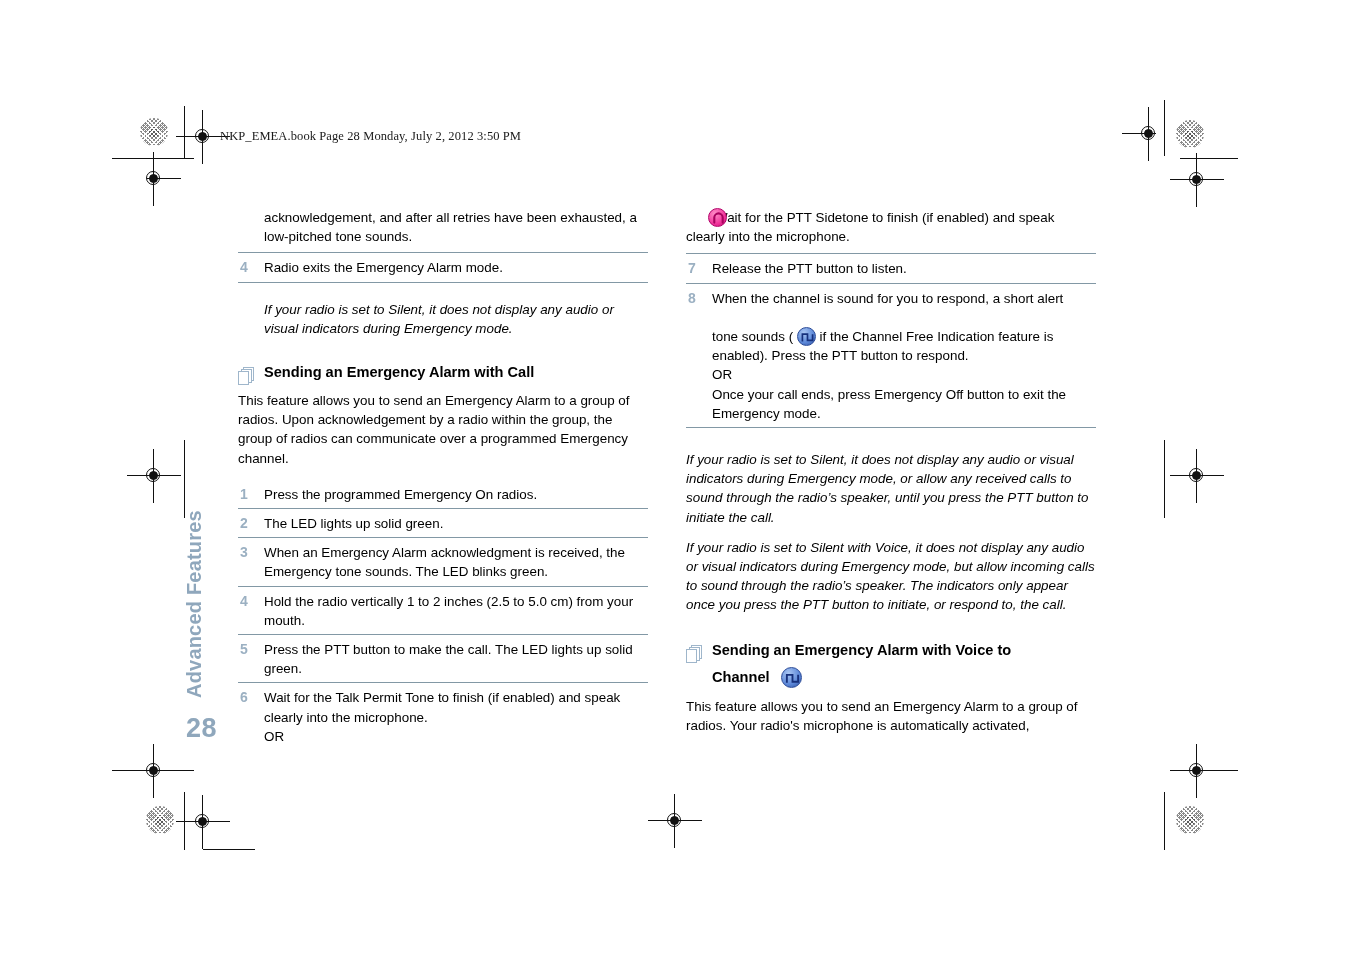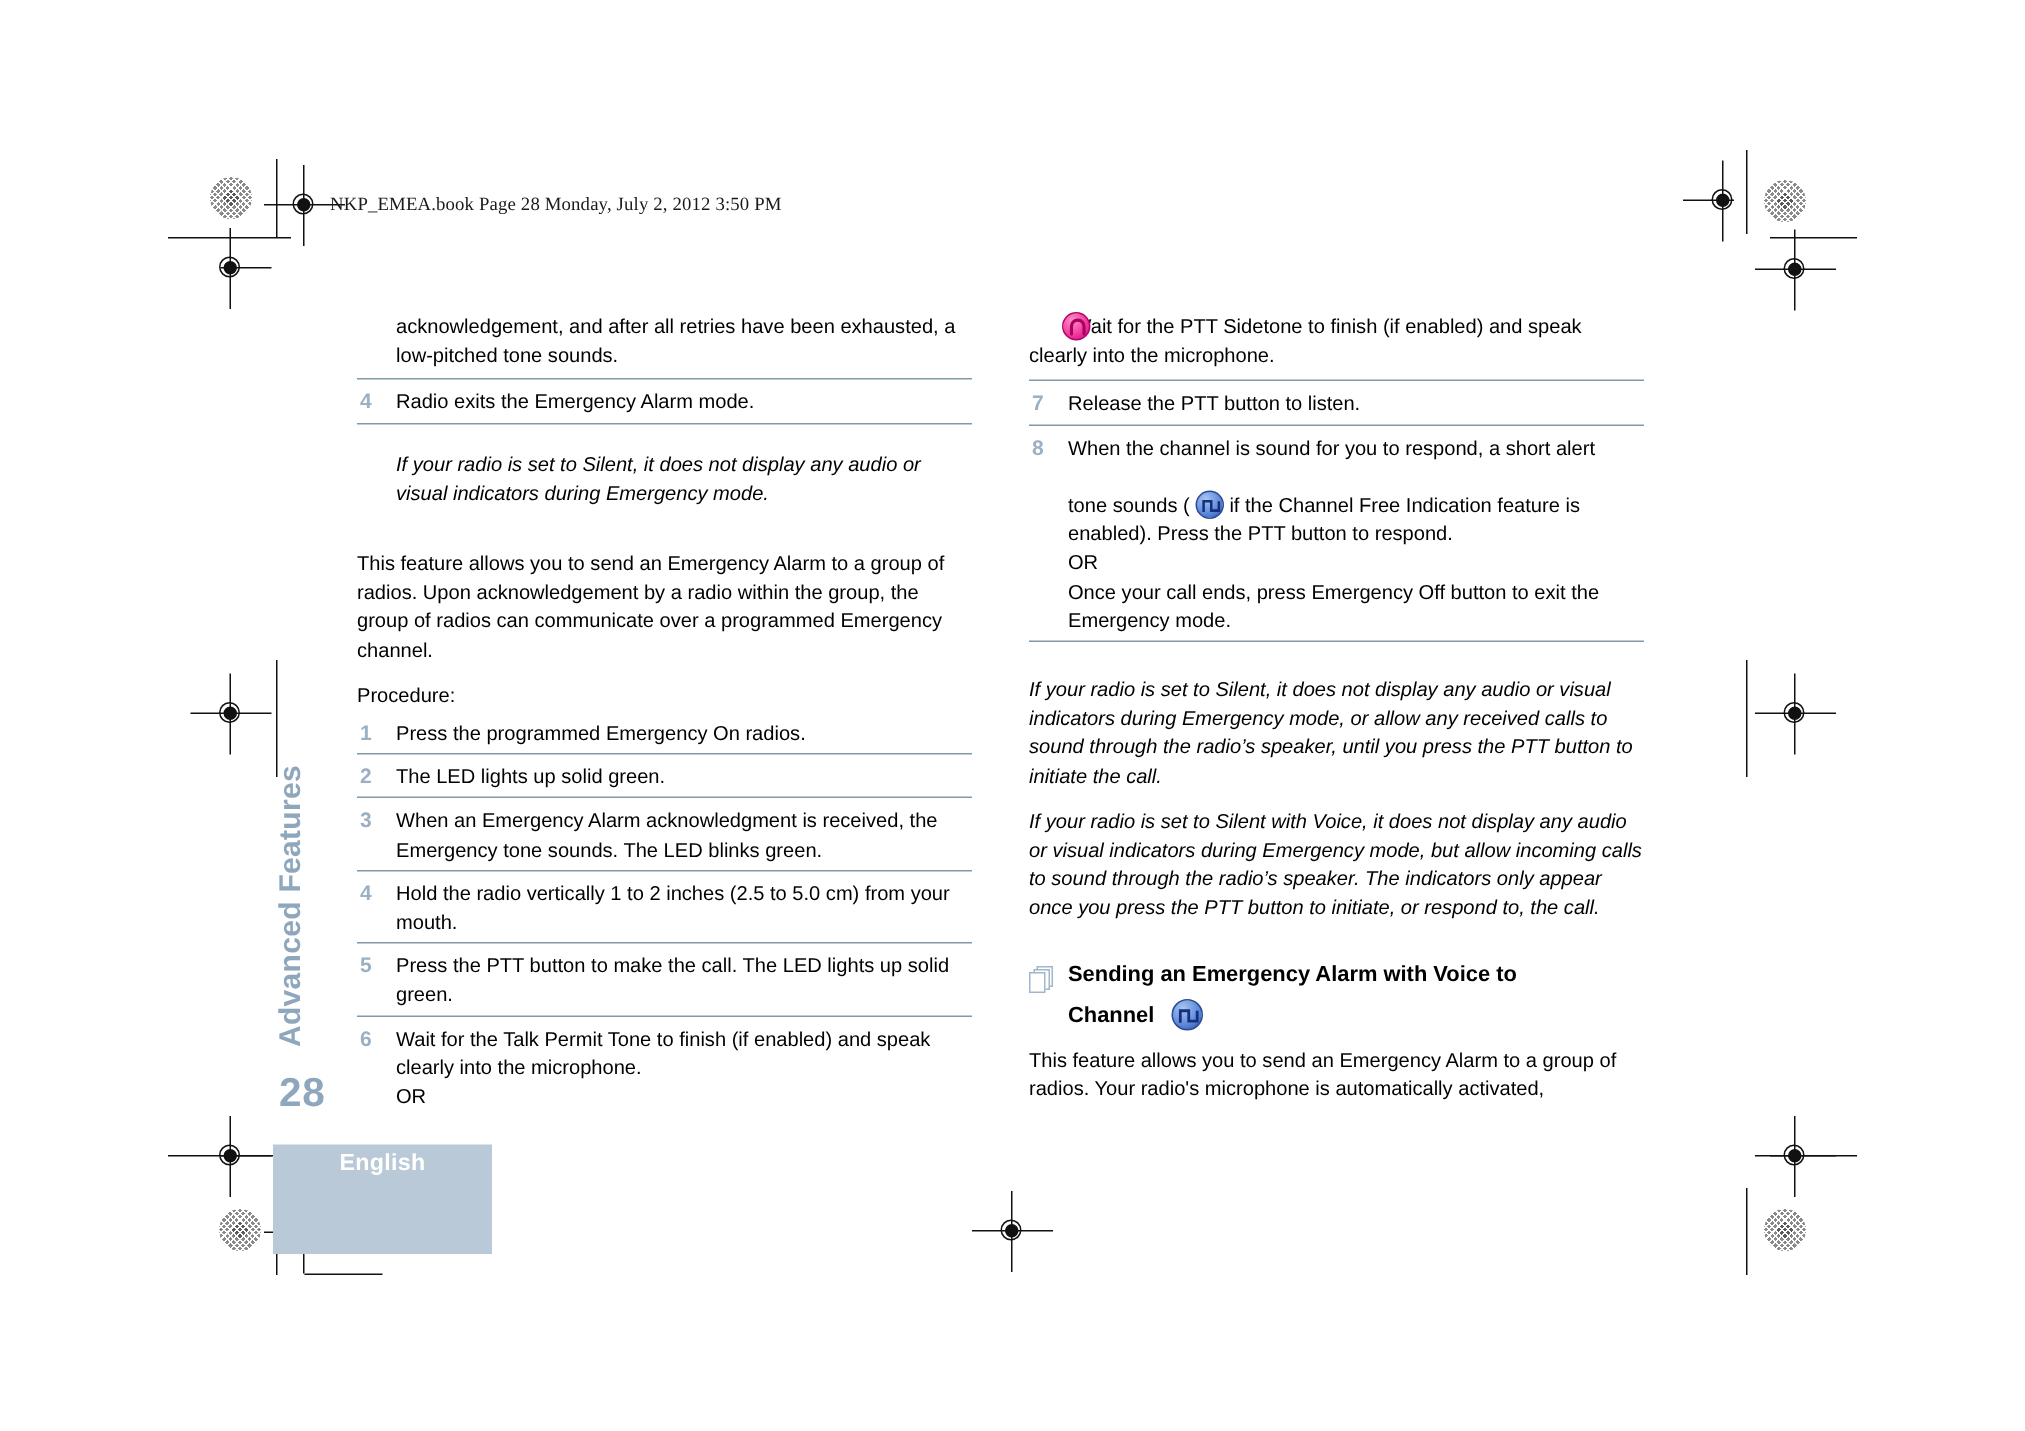--- a/index.html
+++ b/index.html
@@ -342,50 +342,52 @@
       <div class="ring2"></div>
   </div>
   <div class="trim" style="left:1180px; top:770px; width:58px; height:1.3px;"></div>
   <div class="dot hatch" style="left:1176px; top:806px;"></div>
   <div class="trim" style="left:1164px; top:792px; width:1.3px; height:58px;"></div>
 
   <div class="slugline" style="left:220px; top:129px;">NKP_EMEA.book  Page 28  Monday, July 2, 2012  3:50 PM</div>
 
   <div class="chapter-vertical">Advanced Features</div>
   <div class="page-number">28</div>
-  <div class="chapter-tab">
-    <div class="chapter-tab-label">English</div>
-  </div>
 
   <div class="col left">
 
     <div class="para indent26">acknowledgement, and after all retries have been exhausted, a low-pitched tone sounds.</div>
 
     <div class="gap-xs"></div>
     <hr class="hr-step">
 
     <div class="step" style="margin-bottom:0;">
       <span class="num">4</span>
       <span class="step-body">Radio exits the Emergency Alarm mode.</span>
     </div>
 
     <div class="gap-m"></div>
 
     <div class="para indent26 italic">If your radio is set to Silent, it does not display any audio or visual indicators during Emergency mode.</div>
 
     <div class="gap-l"></div>
 
+    <div class="heading">
+      <span class="hd-icon">
+        <span class="pages-icon"><i class="p1"></i><i class="p2"></i><i class="p3"></i></span>
+      </span>
+      <span>Sending an Emergency Alarm with Call</span>
+    </div>
 
     <div class="gap-xs"></div>
 
     <div class="para">This feature allows you to send an Emergency Alarm to a group of radios. Upon acknowledgement by a radio within the group, the group of radios can communicate over a programmed Emergency channel.</div>
 
     <div class="gap-s"></div>
 
-    <div class="para b">Procedure:</div>
 
     <div class="gap-xs"></div>
 
     <div class="steps">
 
       <div class="step">
         <span class="num">1</span>
         <span class="step-body"><span>Press the programmed </span><b>Emergency On</b><span> radios.</span></span>
       </div>
 

